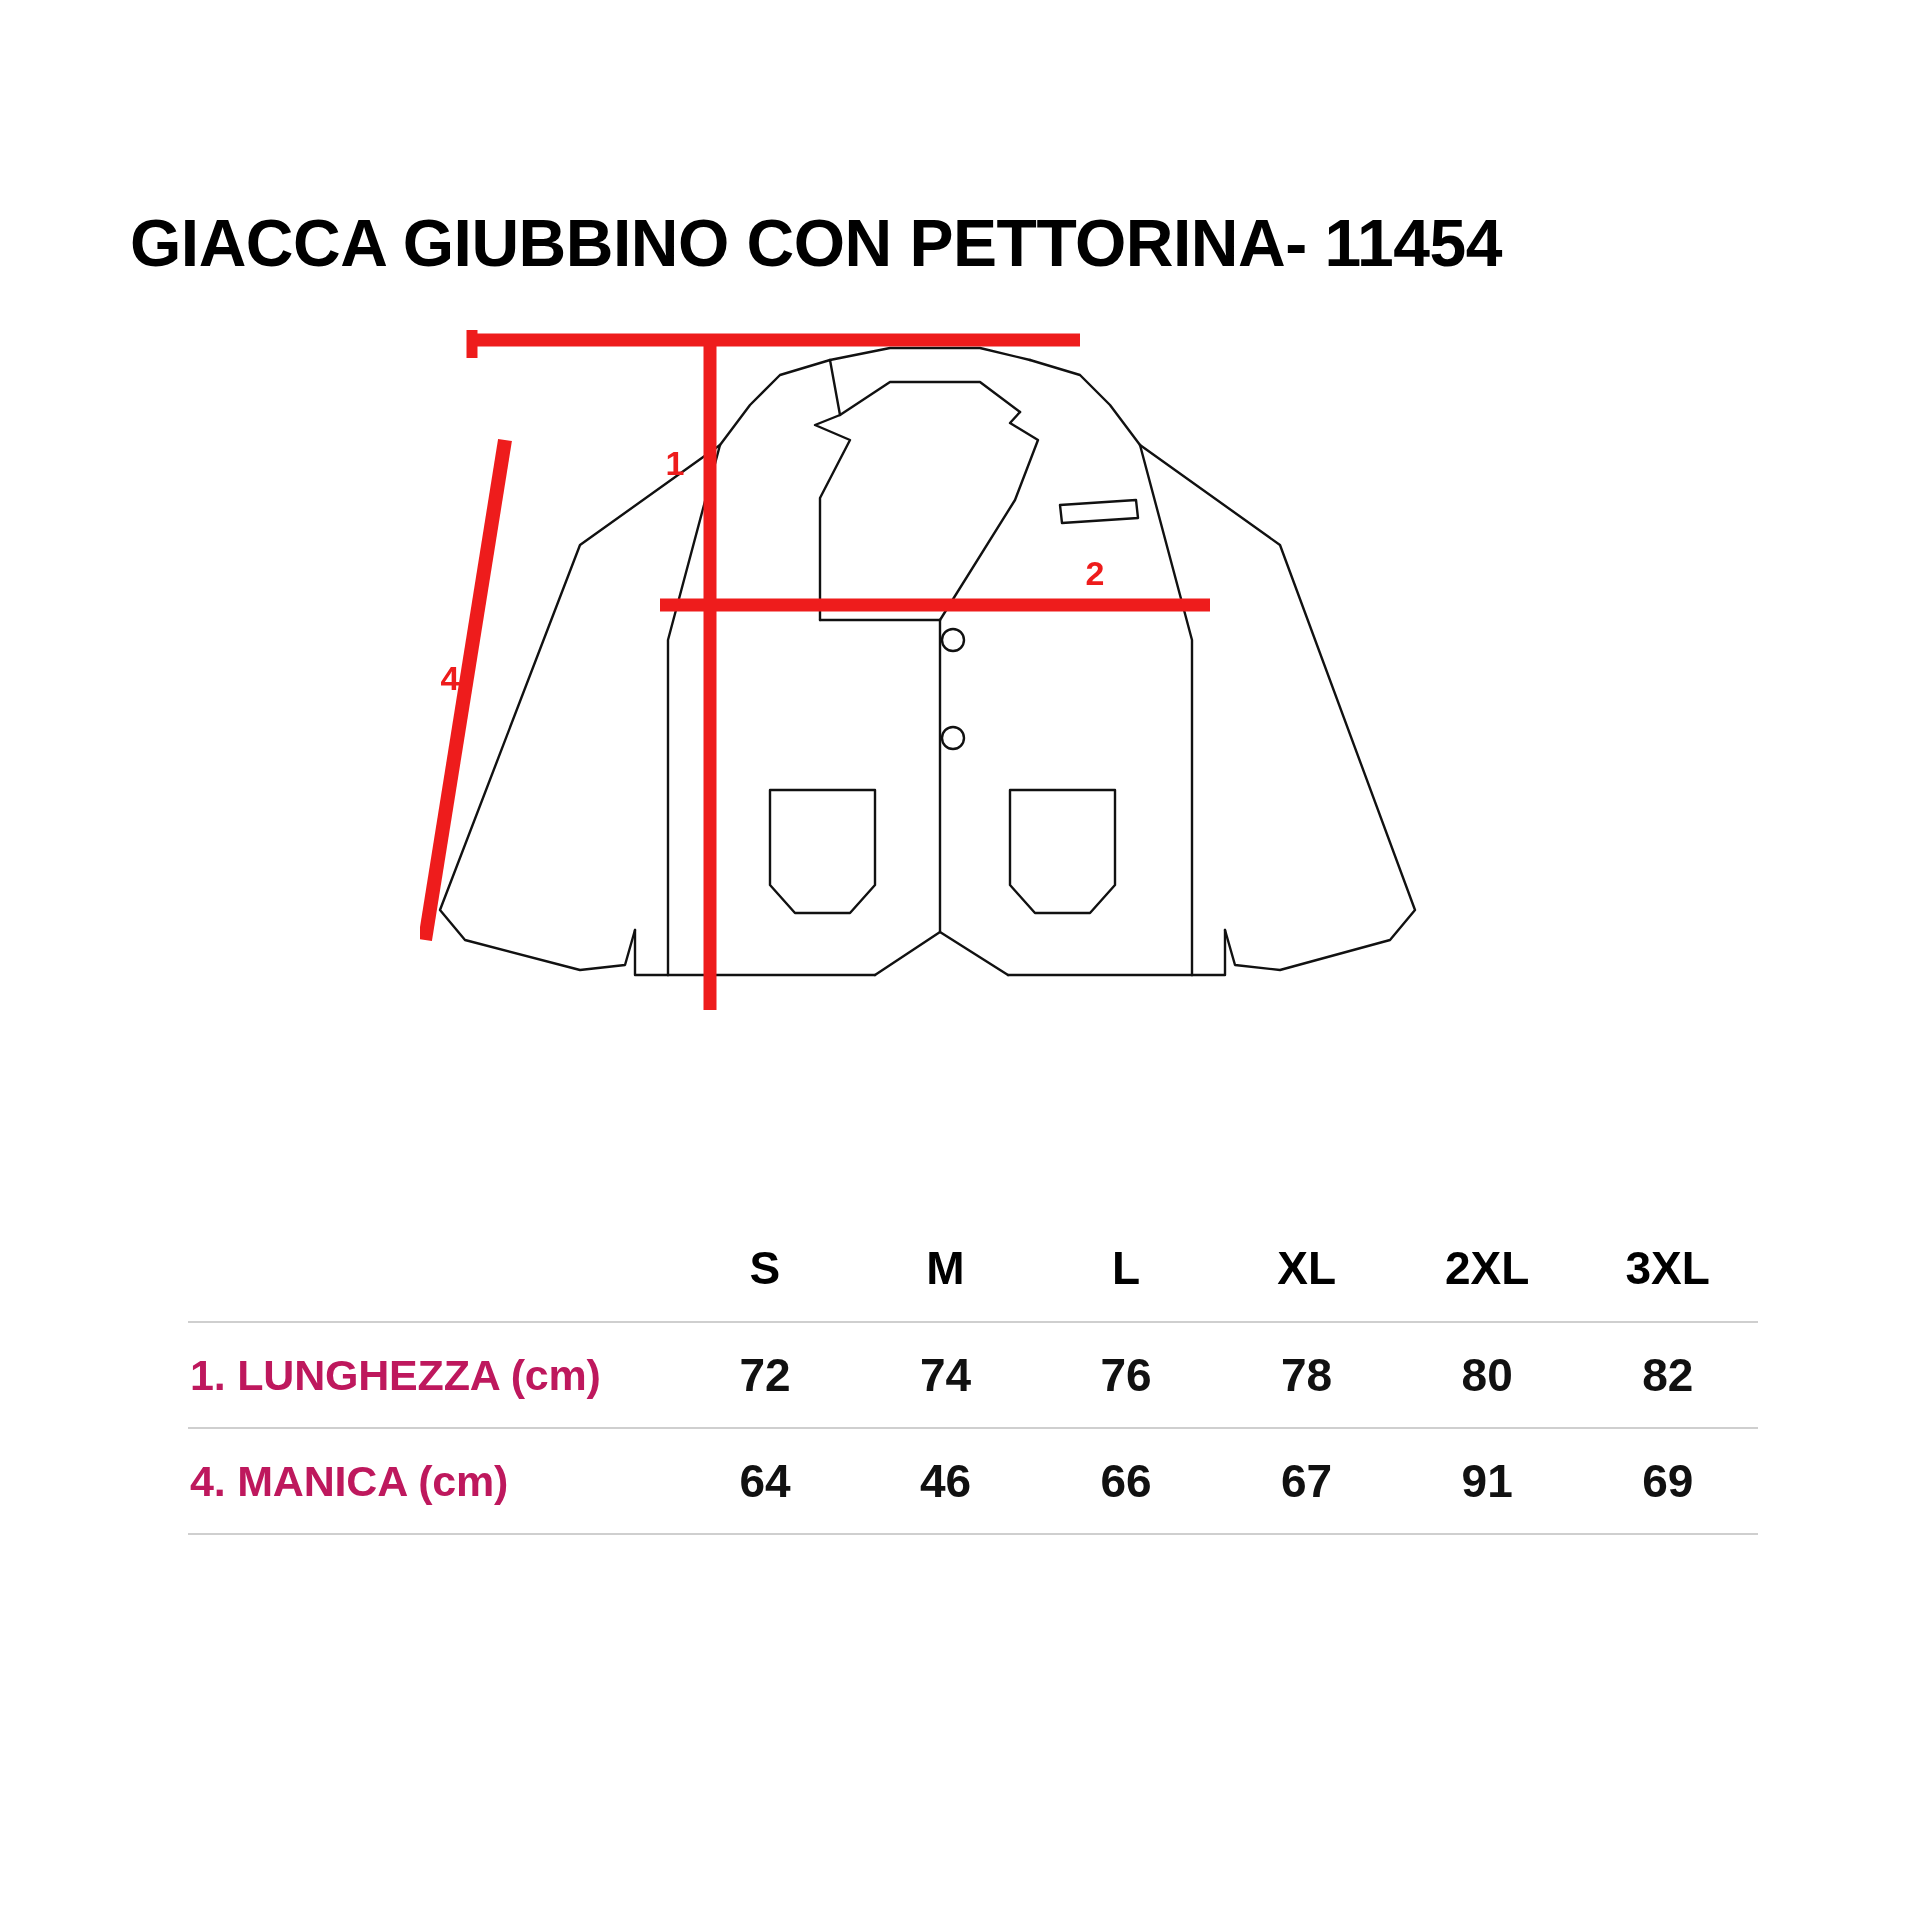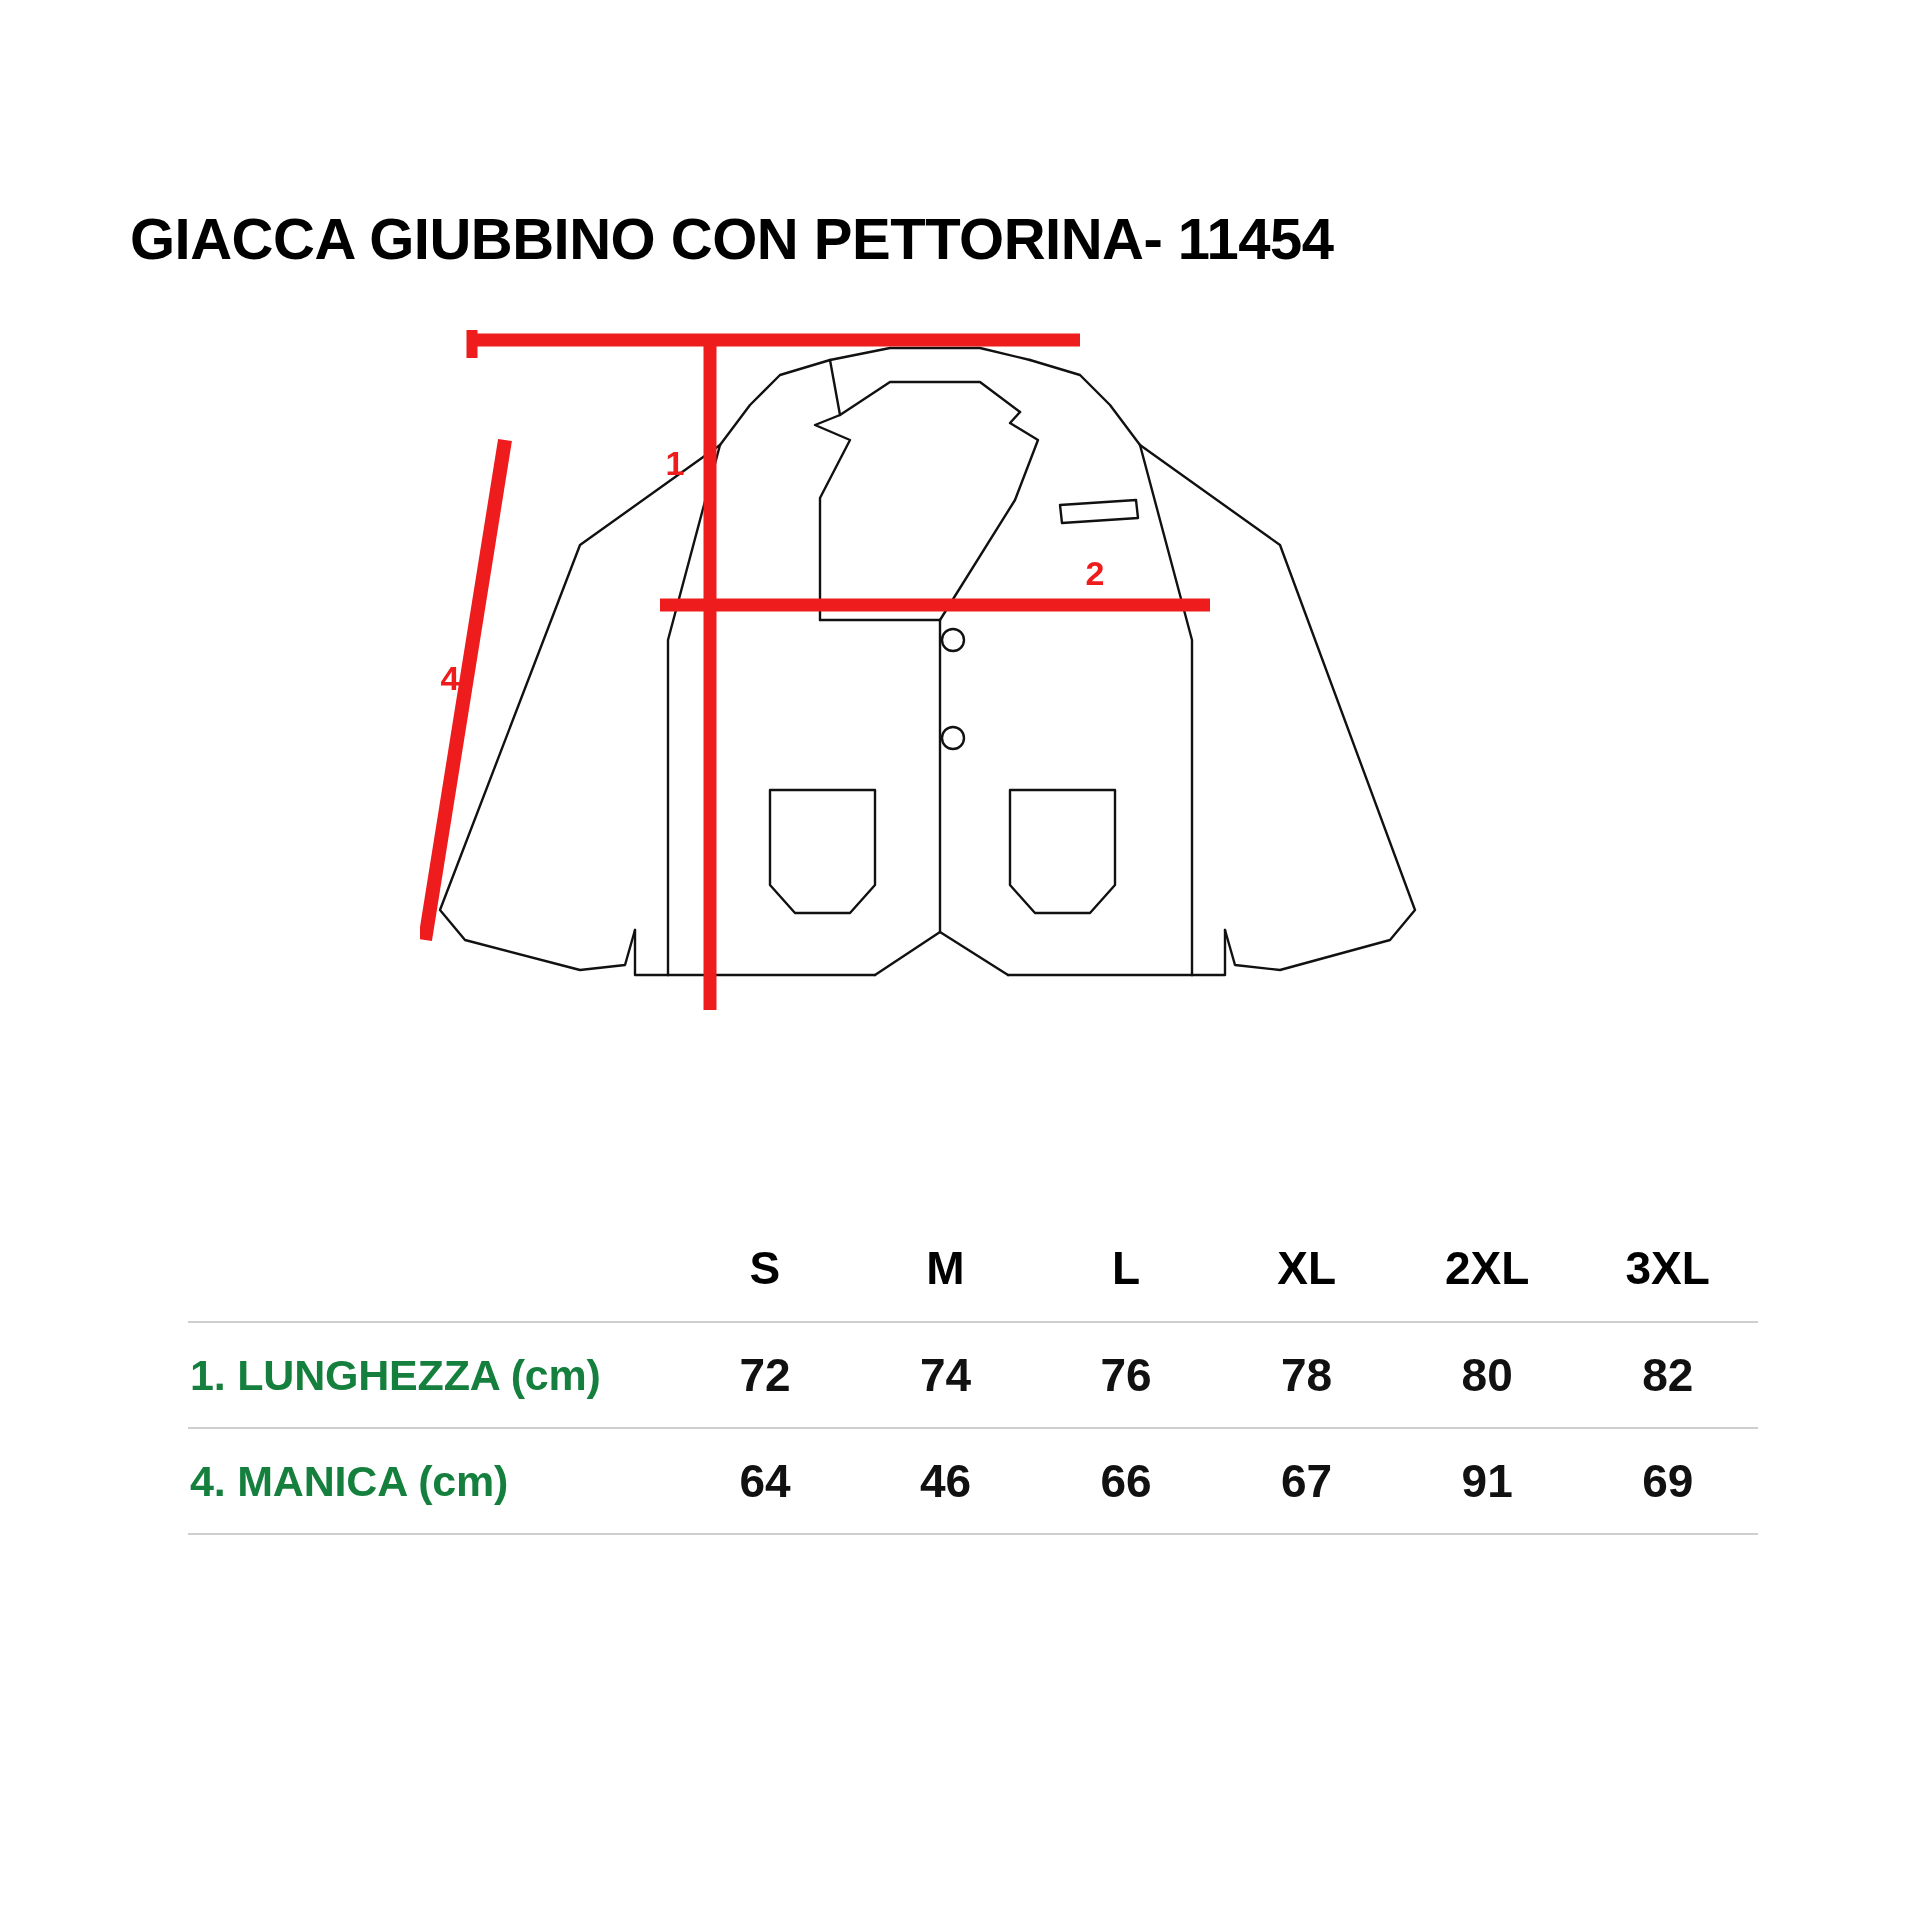--- a/index.html
+++ b/index.html
@@ -21,21 +21,21 @@
     width: 1920px;
     height: 1920px;
     box-sizing: border-box;
   }
 
   
   .title {
     position: absolute;
     left: 130px;
     top: 205px;
-    font-size: 58px;
+    font-size: 66px;
     font-weight: 800;
     letter-spacing: -0.5px;
     color: #000000;
     white-space: nowrap;
   }
 
   
   .diagram {
     position: absolute;
     left: 420px;
@@ -91,21 +91,21 @@
     border-top: 2px solid #cfcfcf;
   }
   table.sizes tbody tr:last-child {
     border-bottom: 2px solid #cfcfcf;
     margin-top: 40px;
   }
   table.sizes td.row-label {
     text-align: left;
     font-size: 43px;
     font-weight: 800;
-    color: #15803d;
+    color: #be185d;
     padding-left: 2px;
     letter-spacing: -0.2px;
   }
   table.sizes td.val {
     font-size: 46px;
     font-weight: 700;
     color: #111111;
   }
 </style>
 </head>

